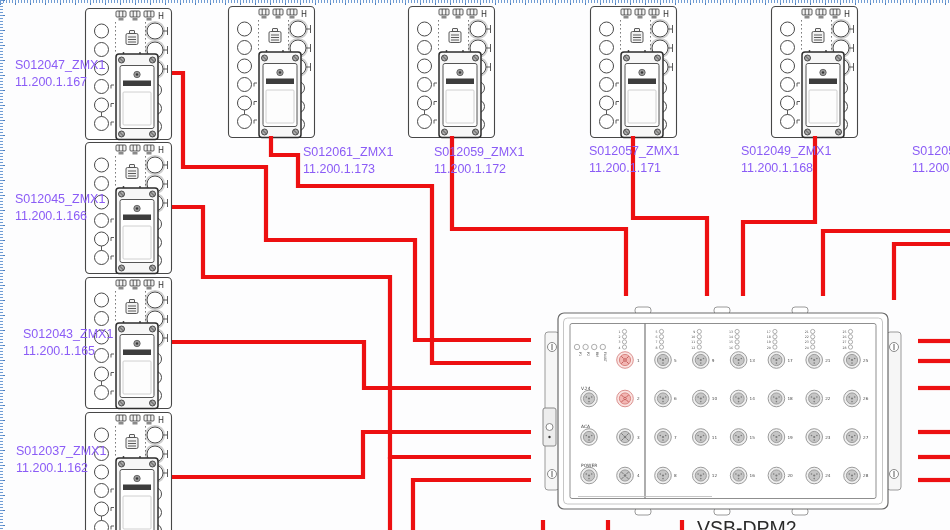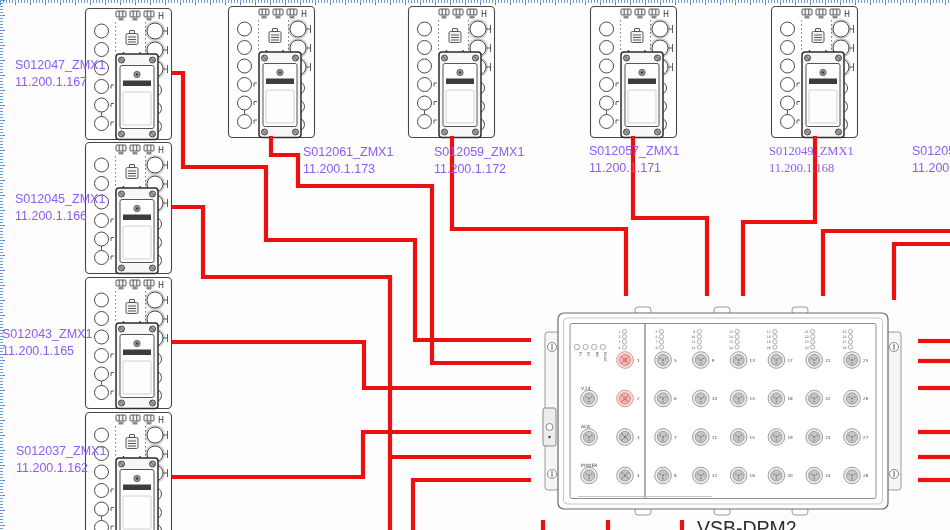--- a/index.html
+++ b/index.html
@@ -1094,24 +1094,24 @@
         <polyline points="918,457 950,457" class="wire" stroke="#ed1011"></polyline>
         <polyline points="918,480 950,480" class="wire" stroke="#ed1011"></polyline>
         <polyline points="543,520 543,530" class="wire" stroke="#ed1011"></polyline>
         <polyline points="608,520 608,530" class="wire" stroke="#ed1011"></polyline>
         <polyline points="682,520 682,530" class="wire" stroke="#ed1011"></polyline>
       </g>
     </svg>
   <div id="labels">
       <div class="dev-label" style="left: 15px; top: 57px;"><span>S012047_ZMX1</span><br><span>11.200.1.167</span></div>
       <div class="dev-label" style="left: 15px; top: 191px;"><span>S012045_ZMX1</span><br><span>11.200.1.166</span></div>
-      <div class="dev-label" style="left: 2px; top: 326px;"><span>S012043_ZMX1</span><br><span>11.200.1.165</span></div>
+      <div class="dev-label" style="left: 23px; top: 326px;"><span>S012043_ZMX1</span><br><span>11.200.1.165</span></div>
       <div class="dev-label" style="left: 16px; top: 443px;"><span>S012037_ZMX1</span><br><span>11.200.1.162</span></div>
       <div class="dev-label" style="left: 303px; top: 144px;"><span>S012061_ZMX1</span><br><span>11.200.1.173</span></div>
       <div class="dev-label" style="left: 434px; top: 144px;"><span>S012059_ZMX1</span><br><span>11.200.1.172</span></div>
       <div class="dev-label" style="left: 589px; top: 143px;"><span>S012057_ZMX1</span><br><span>11.200.1.171</span></div>
-      <div class="dev-label" style="left: 769px; top: 143px; font-family: Liberation Serif, serif;"><span>S012049_ZMX1</span><br><span>11.200.1.168</span></div>
+      <div class="dev-label" style="left: 741px; top: 143px;"><span>S012049_ZMX1</span><br><span>11.200.1.168</span></div>
       <div class="dev-label" style="left: 912px; top: 143px;"><span>S012053</span><br><span>11.200.1</span></div>
       <div class="hub-title" style="left: 697px; top: 517px;">VSB-DPM2</div>
     </div>
   <div class="ruler-top"></div>
   <div class="ruler-left"></div>
 </div>
 
 </body></html>

